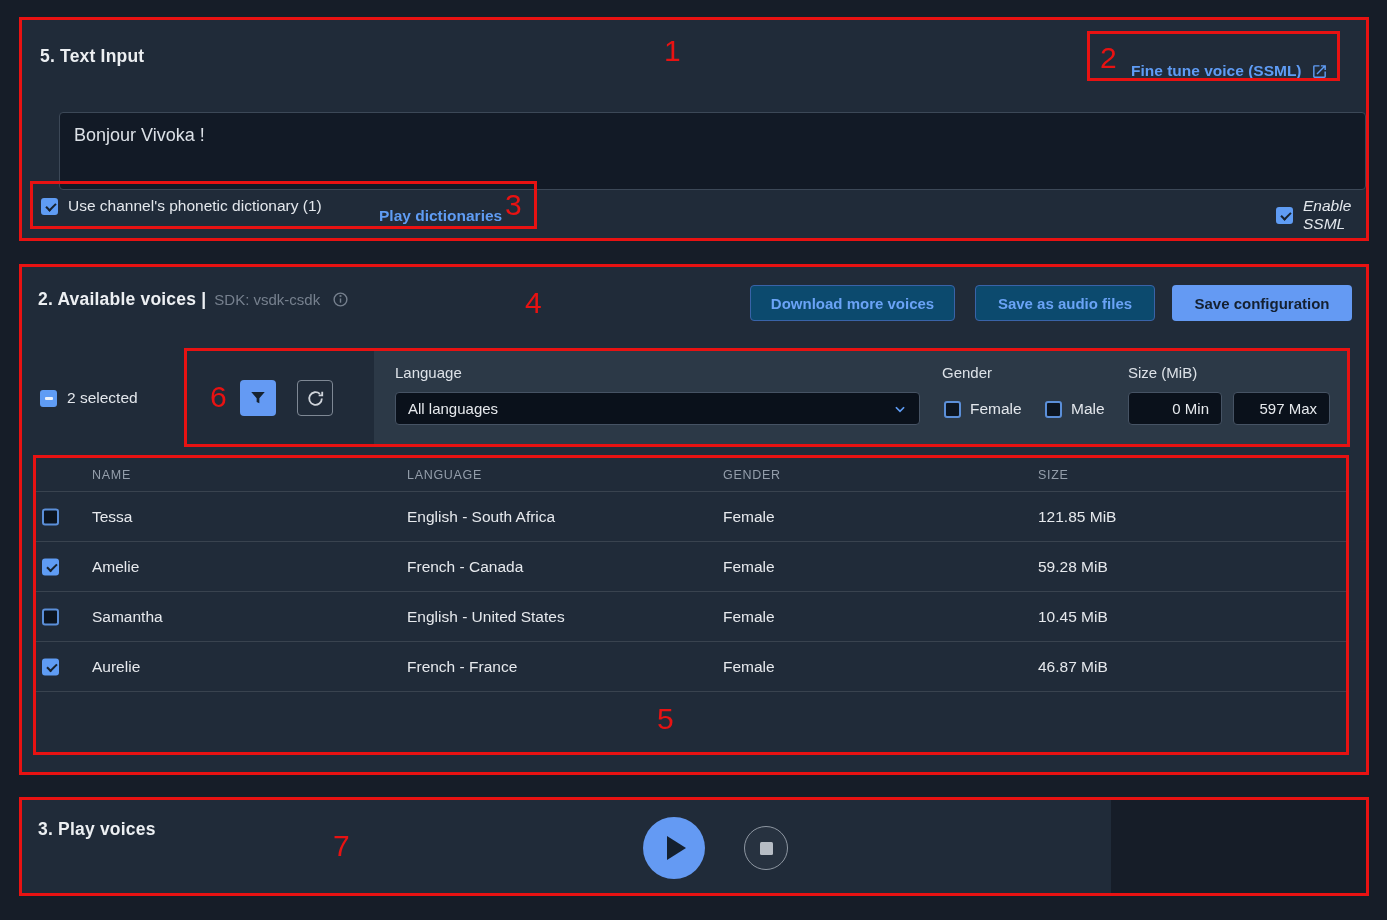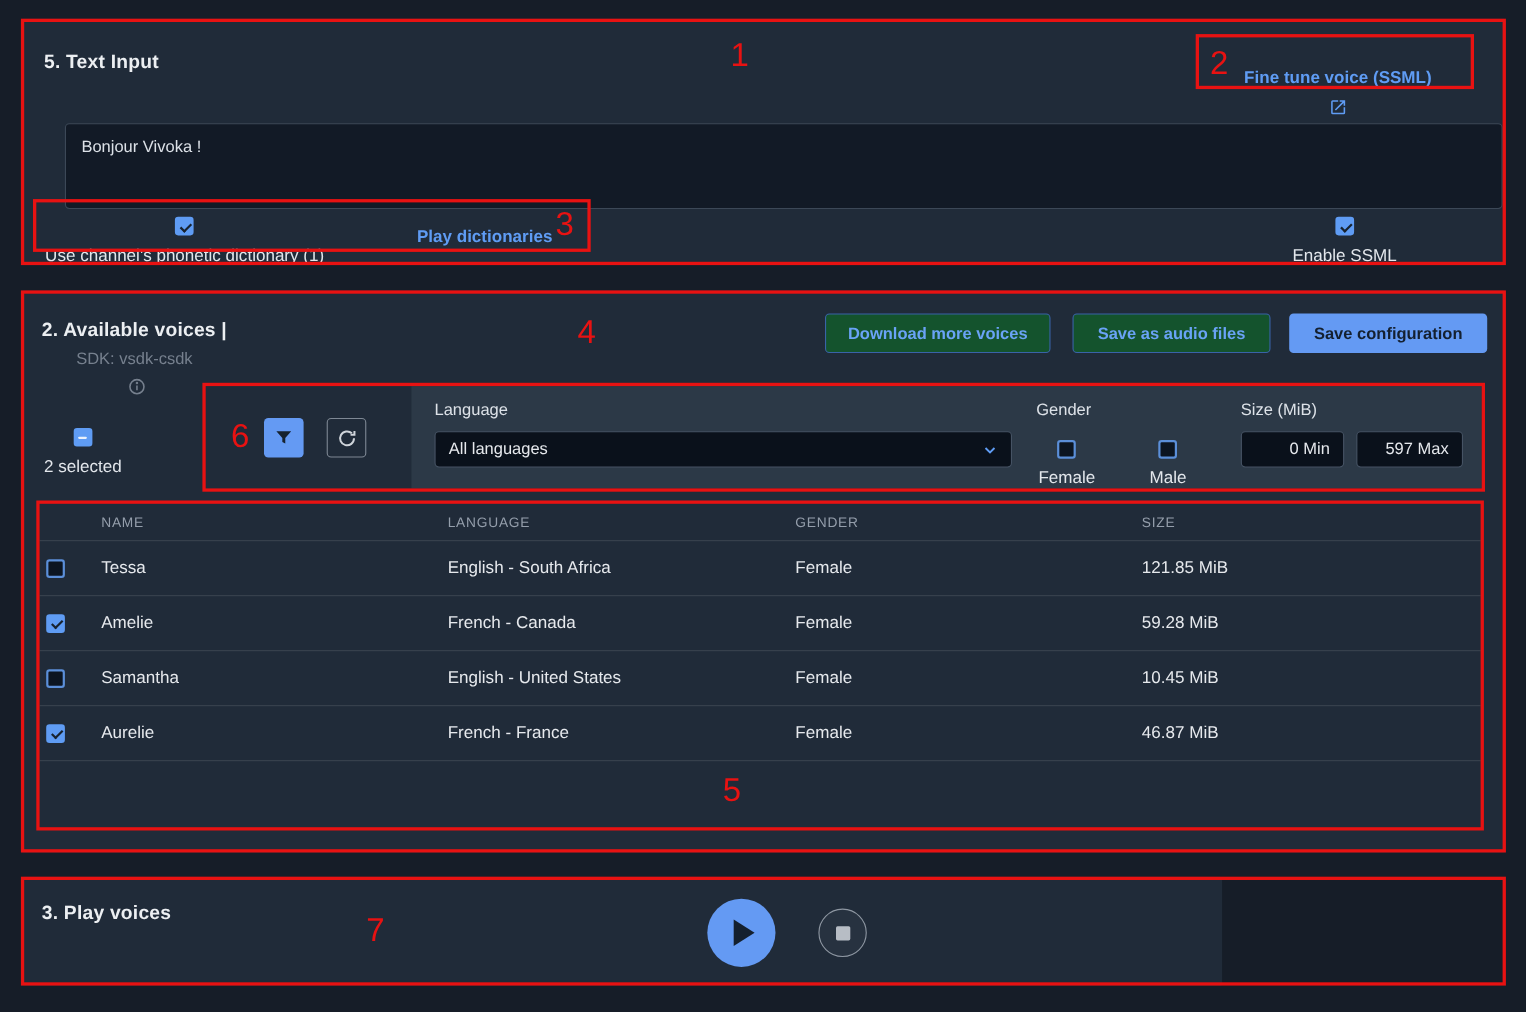--- a/index.html
+++ b/index.html
@@ -29,27 +29,27 @@
         border-left:2px solid #18232f; border-bottom:2px solid #18232f; transform:rotate(-45deg); }
   .cb.indeterminate { background:#5f9cf4; border-color:#5f9cf4; }
   .cb.indeterminate::after { content:""; position:absolute; left:2.5px; top:5.5px; width:8px; height:2.5px;
         background:#eaf1fb; border-radius:1px; }
 
   .label-text { font-size:15.5px; color:#e3e7ec; }
 
   textarea.text-input {
     position:absolute; left:40px; top:95px; width:1307px; height:78px;
     background:#121a26; border:1px solid #3c4857; border-radius:4px;
-    color:#dce1e7; font-size:15px; padding:12px 14px;
+    color:#dce1e7; font-size:18px; padding:12px 14px;
     font-family:"Liberation Sans", sans-serif; resize:none; outline:none;
   }
 
   .btn { position:absolute; display:flex; align-items:center; justify-content:center;
          border-radius:4px; font-size:15px; font-weight:700; cursor:pointer; }
-  .btn-outline { background:#14532d; border:1px solid #3963a8; color:#6aa3f6; }
+  .btn-outline { background:#0c4a6e; border:1px solid #3963a8; color:#6aa3f6; }
   .btn-filled  { background:#649af3; border:none; color:#142030; }
 
   .icon-btn { position:absolute; width:36px; height:36px; border-radius:4px;
               display:flex; align-items:center; justify-content:center; cursor:pointer; }
   .icon-btn.primary { background:#649af3; }
   .icon-btn.ghost   { background:transparent; border:1px solid #7e8894; }
 
   .filter-panel { position:absolute; left:374px; top:351px; width:973px; height:93px; background:#2c3947; }
   .filter-label { position:absolute; font-size:15px; color:#dde2e8; }
   .field { position:absolute; height:33px; background:#0a111b; border:1px solid #465364;
@@ -71,21 +71,21 @@
 
   
   .play-btn { position:absolute; left:643px; top:817px; width:62px; height:62px; border-radius:50%;
               background:#649af3; display:flex; align-items:center; justify-content:center; cursor:pointer; }
   .play-tri { width:0; height:0; border-left:19px solid #14202e;
               border-top:12px solid transparent; border-bottom:12px solid transparent; margin-left:5px; }
   .stop-btn { position:absolute; left:744px; top:826px; width:44px; height:44px; border-radius:50%;
               background:#273240; border:1px solid #8e97a2; display:flex; align-items:center; justify-content:center; cursor:pointer; }
   .stop-sq { width:13px; height:13px; background:#b7bdc5; border-radius:1.5px; }
 
-  .row-flex { display:flex; align-items:center; gap:10px;flex-direction:column; }
+  .row-flex { display:flex; align-items:center; gap:10px; }
 </style>
 </head>
 <body>
 
 <div class="page">
 
   <div class="card" style="left:19px; top:17px; width:1350px; height:224px;">
     <div class="abs section-title" style="left:21px; top:29px;">5. Text Input</div>
 
     <div class="abs row-flex" style="left:1112px; top:45px; gap:9px;">
@@ -98,21 +98,21 @@
     </div>
 
     <textarea class="text-input" spellcheck="false" style="">Bonjour Vivoka !</textarea>
 
     <div class="abs row-flex" style="left:22px; top:180px;">
       <span class="cb checked"></span>
       <span class="label-text">Use channel's phonetic dictionary (1)</span>
     </div>
     <div class="abs link" style="left:360px; top:190px;">Play dictionaries</div>
 
-    <div class="abs row-flex" style="left:1156px; top:180px;">
+    <div class="abs row-flex" style="left:1257px; top:180px;font-style:italic;">
       <span class="cb checked"></span>
       <span class="label-text">Enable SSML</span>
     </div>
   </div>
 
   <div class="card" style="left:19px; top:264px; width:1350px; height:511px;">
     <div class="abs row-flex" style="left:19px; top:25px; gap:8px;">
       <span class="section-title">2. Available voices |</span>
       <span class="muted">SDK: vsdk-csdk</span>
       <span style="display:flex; margin-left:4px;">

